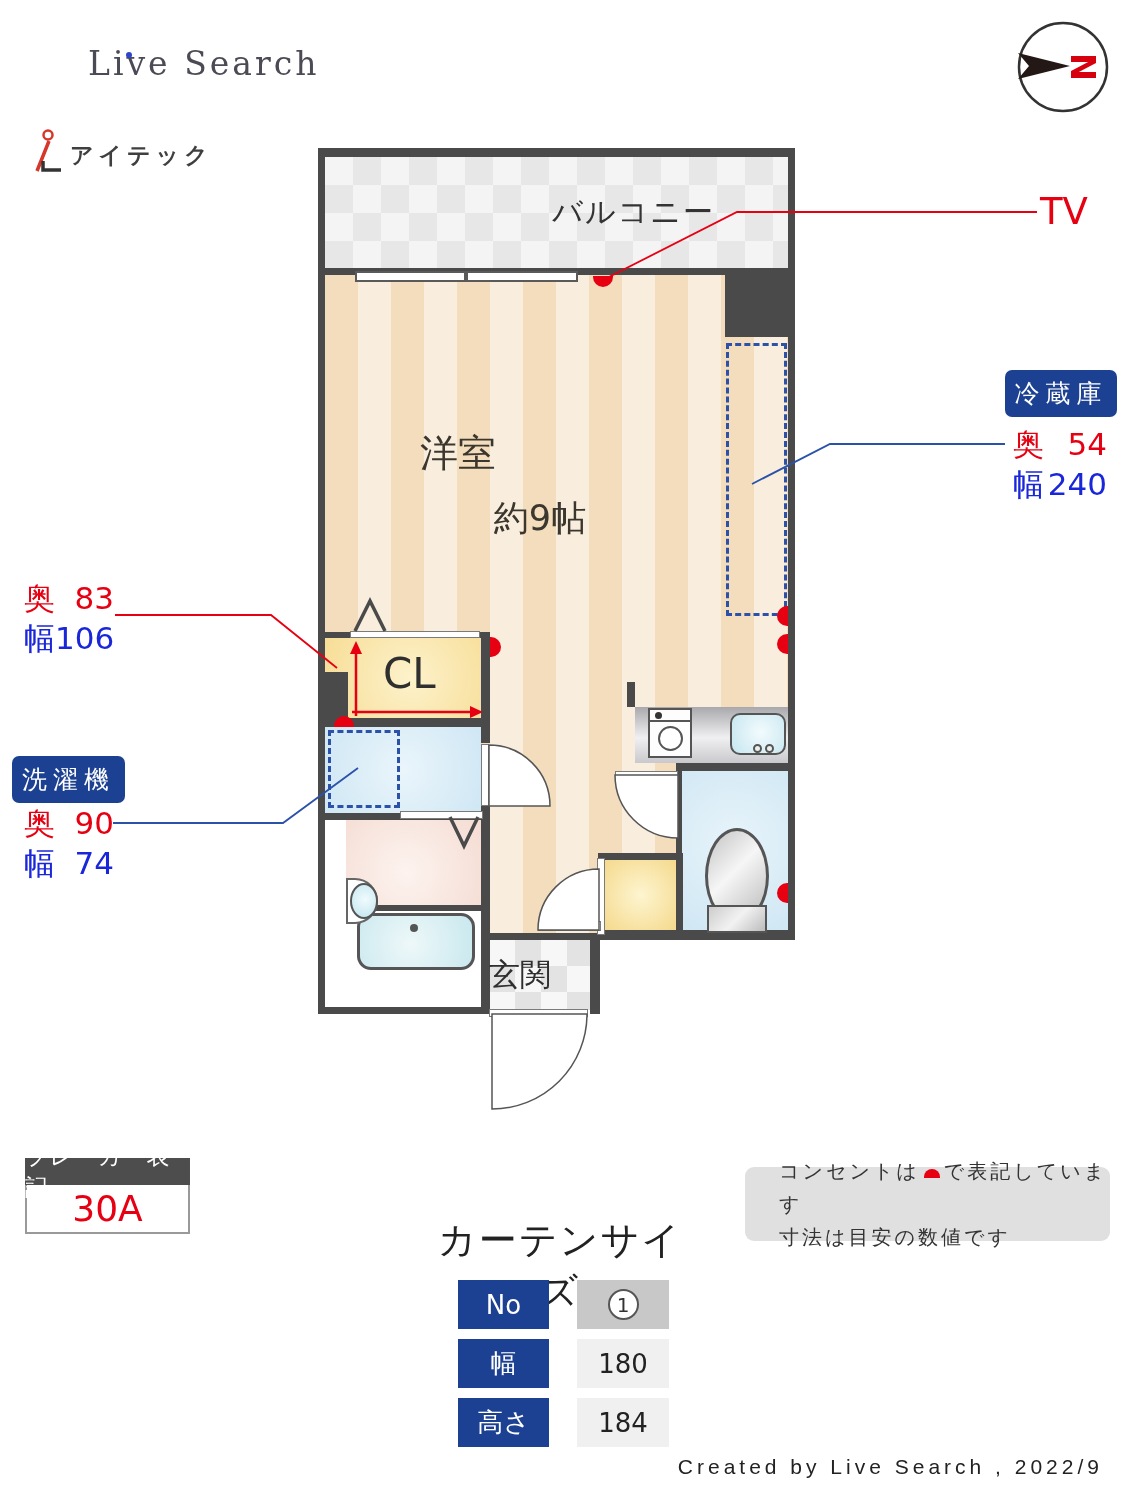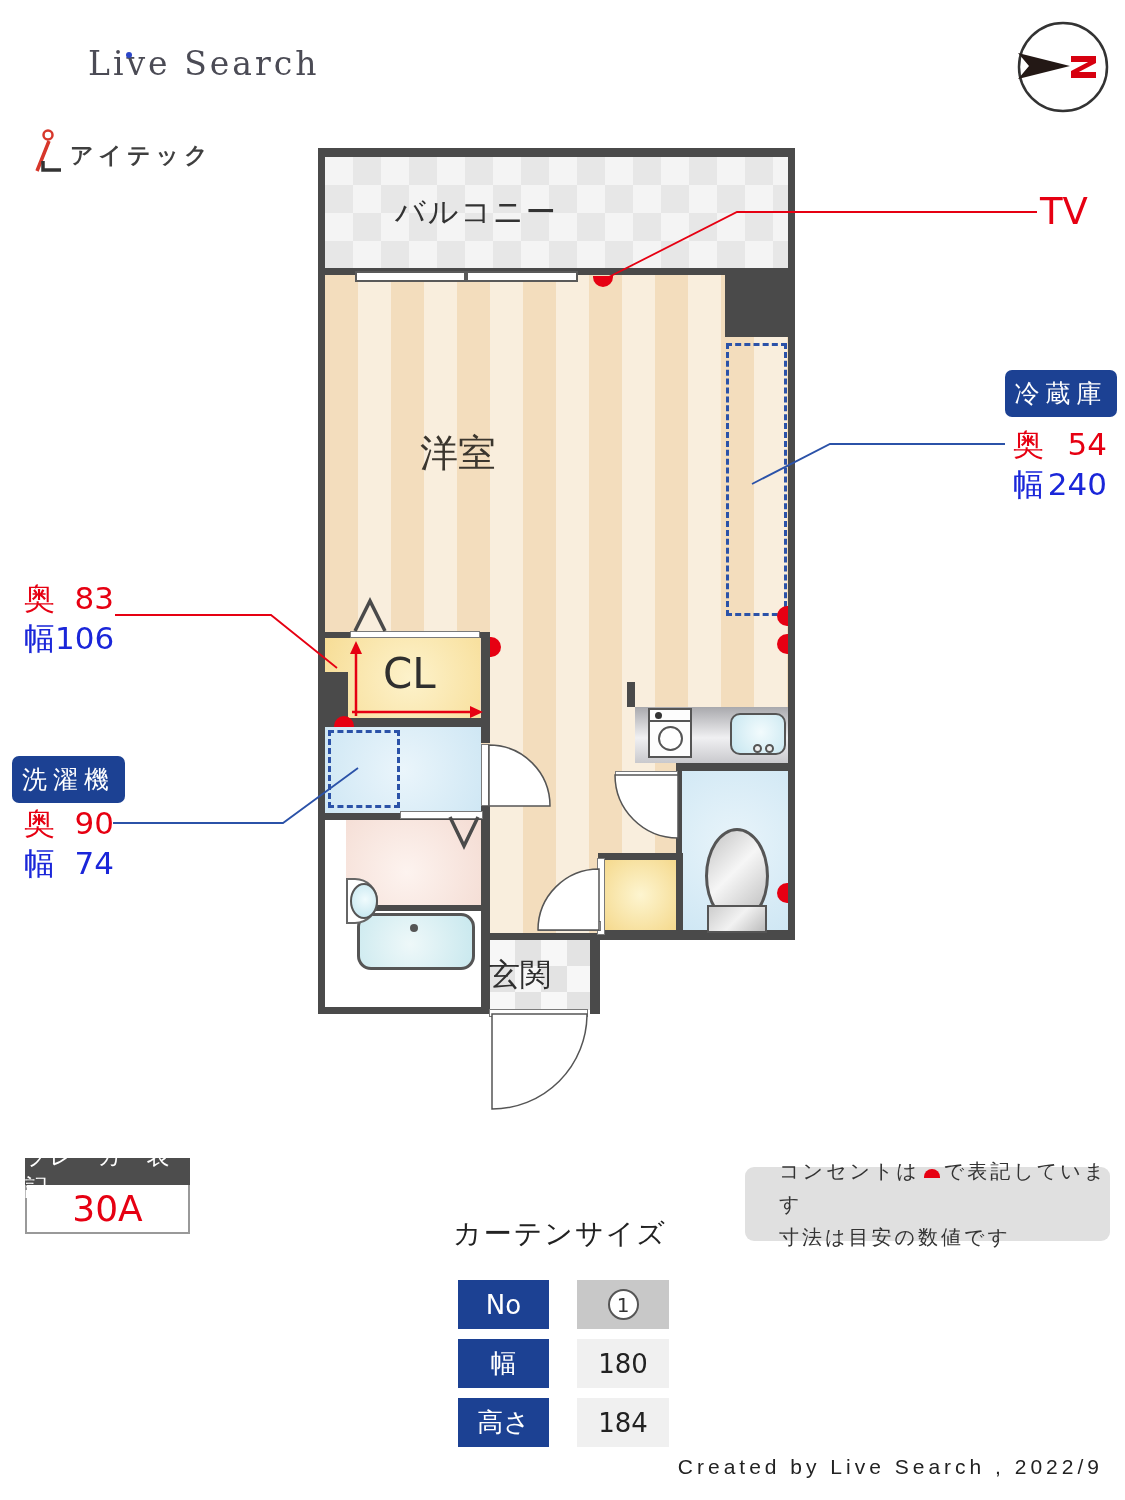--- a/index.html
+++ b/index.html
@@ -61,21 +61,21 @@
   .ksink{left:730px;top:713px;width:56px;height:42px;border:2.5px solid #555;border-radius:10px;
        background:radial-gradient(circle at 55% 45%,#f2fbfd,#c6e6f0);box-sizing:border-box;}
   .ktap{position:absolute;width:9px;height:9px;border-radius:50%;background:#eee;border:2px solid #555;box-sizing:border-box;}
   .toilet-bowl{left:705px;top:828px;width:64px;height:96px;border:3px solid #555;border-radius:50%;
        background:linear-gradient(135deg,#c2c2c2,#f6f6f6 45%,#b9b9b9);box-sizing:border-box;}
   .toilet-tank{left:707px;top:905px;width:60px;height:28px;border:2.5px solid #555;
        background:linear-gradient(135deg,#cdcdcd,#f2f2f2 50%,#bcbcbc);box-sizing:border-box;}
 
   
   .lbl{position:absolute;color:#333;}
-  .balcony-lbl{left:395px;top:192px;width:320px;text-align:left;font-size:30px;letter-spacing:2px;}
+  .balcony-lbl{left:395px;top:192px;width:320px;text-align:right;font-size:30px;letter-spacing:2px;}
   .room-lbl{left:420px;top:428px;width:240px;font-size:38px;color:#3b362e;}
   .size-lbl{left:420px;top:495px;width:240px;text-align:center;font-size:35px;color:#3b362e;}
   .cl-lbl{left:383px;top:649px;font-size:42px;color:#2f2f2f;}
   .genkan-lbl{left:489px;top:954px;width:101px;text-align:left;font-size:31px;color:#2f2f2f;}
   .tv-lbl{left:1040px;top:190px;font-size:37px;color:#e60012;font-weight:500;}
 
   .badge{position:absolute;background:#1c4193;color:#fff;border-radius:7px;
          font-size:25px;letter-spacing:6px;display:flex;align-items:center;justify-content:center;}
   .dims{position:absolute;font-size:31px;}
   .dim-row{display:flex;width:100%;justify-content:space-between;line-height:40px;}
@@ -86,21 +86,21 @@
   .breaker{left:25px;top:1158px;width:165px;}
   .breaker-head{background:#4d4d4d;color:#fff;font-size:23px;letter-spacing:1px;
                 height:27px;display:flex;align-items:center;justify-content:center;}
   .breaker-body{background:#fff;border:2px solid #999;border-top:none;height:49px;
                 display:flex;align-items:center;justify-content:center;
                 color:#e60012;font-size:36px;box-sizing:border-box;}
   .notebox{left:745px;top:1167px;width:365px;height:74px;background:#e0e0e0;border-radius:9px;
            color:#333;font-size:20px;letter-spacing:3px;font-weight:500;
            display:flex;flex-direction:column;justify-content:center;padding-left:34px;box-sizing:border-box;line-height:33px;}
   .note-dome{display:inline-block;width:16px;height:9px;background:#e60012;border-radius:8px 8px 0 0;margin:0 4px;}
-  .curtain-title{left:420px;top:1215px;width:280px;text-align:center;font-size:28px;color:#222;letter-spacing:2px;}
+  .curtain-title{left:420px;top:1215px;width:280px;text-align:center;font-size:38px;color:#222;letter-spacing:2px;}
   .c-label{position:absolute;left:458px;width:91px;height:49px;background:#1c4193;color:#fff;
            font-size:26px;display:flex;align-items:center;justify-content:center;}
   .c-value{position:absolute;left:577px;width:92px;height:49px;background:#f0f0f0;color:#222;
            font-size:26px;display:flex;align-items:center;justify-content:center;}
   .c-value.first{background:#c8c8c8;}
   .circle-num{width:31px;height:31px;border-radius:50%;background:#fff;border:2px solid #555;
            display:flex;align-items:center;justify-content:center;font-size:20px;color:#333;box-sizing:border-box;}
   .footer{right:22px;top:1455px;font-family:Liberation Sans, sans-serif;
           font-size:21px;color:#222;letter-spacing:4px;}
 
@@ -209,20 +209,21 @@
 
     <g>
       <circle cx="1063" cy="67" r="44" fill="none" stroke="#333" stroke-width="2.5"></circle>
       <polygon points="1018,53 1070,66 1018,79 1029,66" fill="#231815"></polygon>
       <text x="1083" y="67" fill="#d7000f" font-size="34" font-weight="bold" text-anchor="middle" dominant-baseline="central" transform="rotate(90 1083 67)">N</text>
     </g>
   </svg>
 
   <div class="lbl balcony-lbl z50">バルコニー</div>
   <div class="lbl room-lbl z50">洋室</div>
+  <div class="lbl size-lbl z50">約9帖</div>
   <div class="lbl cl-lbl z50">CL</div>
   <div class="lbl genkan-lbl z50">玄関</div>
   <div class="lbl tv-lbl z50">TV</div>
 
   <div class="badge z50" style="left:1005px;top:370px;width:112px;height:47px;">冷蔵庫</div>
   <div class="dims z50" style="left:1013px;top:424px;width:94px;">
     <div class="dim-row dim-red">
         <span>奥</span>
         <span>54</span>
       </div>

